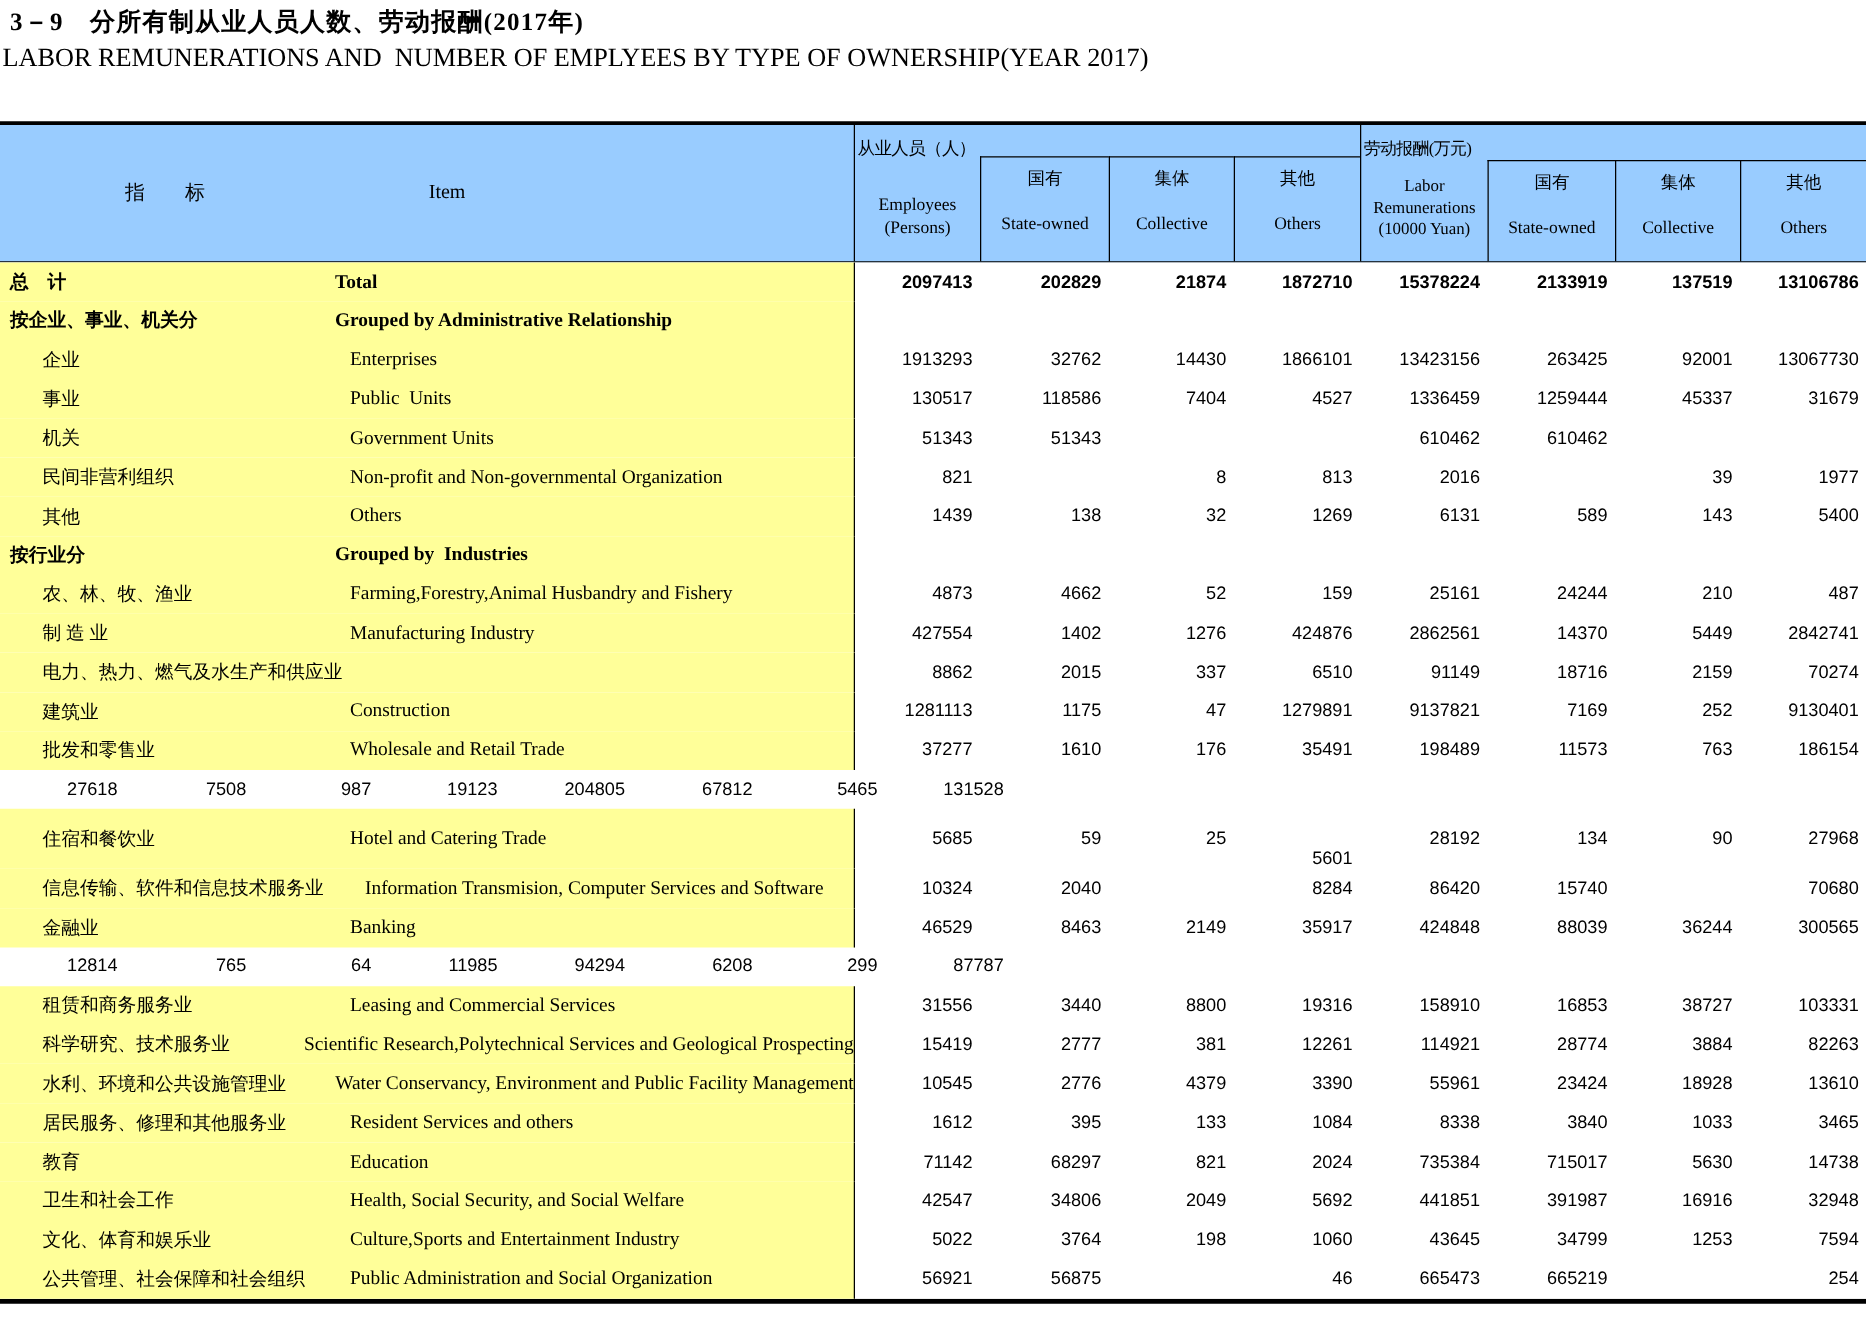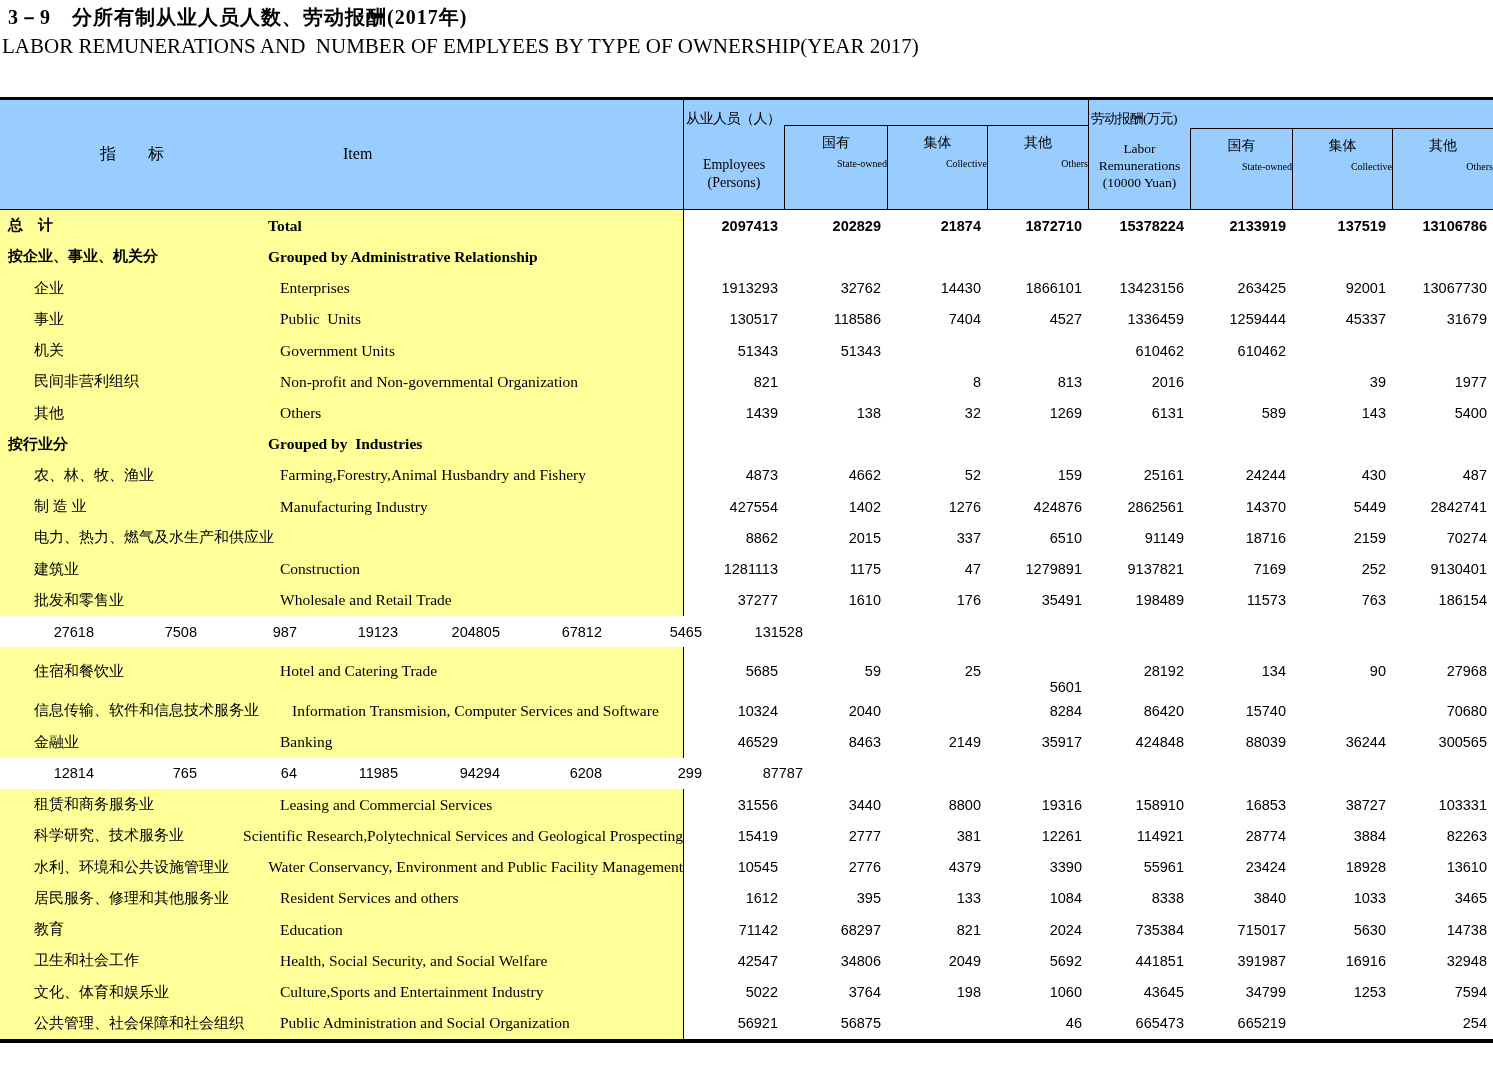--- a/index.html
+++ b/index.html
@@ -38,21 +38,21 @@
   .h-item-cn{position:absolute;left:100px;top:44px;font-size:16px;white-space:pre;}
   .h-item-en{position:absolute;left:343px;top:45px;font-size:16px;}
   .h-group{position:absolute;top:0;height:109px;box-sizing:border-box;}
   .h-group-cn{position:absolute;top:10px;left:2px;font-size:14px;letter-spacing:-0.5px;white-space:nowrap;}
   .h-group-en{position:absolute;width:100%;text-align:center;font-size:14px;line-height:18px;white-space:pre-line;}
   .h-sub{
     position:absolute;box-sizing:border-box;
     border-top:1px solid var(--border-color);border-left:1px solid var(--border-color);
   }
   .h-sub-cn{position:absolute;top:8px;width:100%;text-align:center;font-size:14px;}
-  .h-sub-en{position:absolute;top:32px;width:100%;text-align:right;font-size:10px;}
+  .h-sub-en{position:absolute;top:46px;width:100%;text-align:center;font-size:14px;}
   .tbody{
     position:relative;height:829px;display:flex;flex-direction:column;background:#fff;
   }
   .row{flex:1;display:flex;align-items:center;}
   .row.bold{font-weight:bold;}
   .row-left{
     width:684px;height:100%;background:var(--label-bg);
     border-right:1px solid var(--border-color);box-sizing:border-box;
     display:flex;align-items:center;
   }
@@ -239,21 +239,21 @@
           <div class="row-left">
             <div class="c-cn">农、林、牧、渔业</div>
             <div class="c-en">Farming,Forestry,Animal Husbandry and Fishery</div>
           </div>
           <div class="c-num" style="width: 99px;">4873</div>
           <div class="c-num" style="width: 103px;">4662</div>
           <div class="c-num" style="width: 100px;">52</div>
           <div class="c-num" style="width: 101px;">159</div>
           <div class="c-num" style="width: 102px;">25161</div>
           <div class="c-num" style="width: 102px;">24244</div>
-          <div class="c-num" style="width: 100px;">430</div>
+          <div class="c-num" style="width: 100px;">210</div>
           <div class="c-num" style="width: 101px;">487</div>
         </div>
         <div class="row ind1">
           <div class="row-left">
             <div class="c-cn">制 造 业</div>
             <div class="c-en">Manufacturing Industry</div>
           </div>
           <div class="c-num" style="width: 99px;">427554</div>
           <div class="c-num" style="width: 103px;">1402</div>
           <div class="c-num" style="width: 100px;">1276</div>

